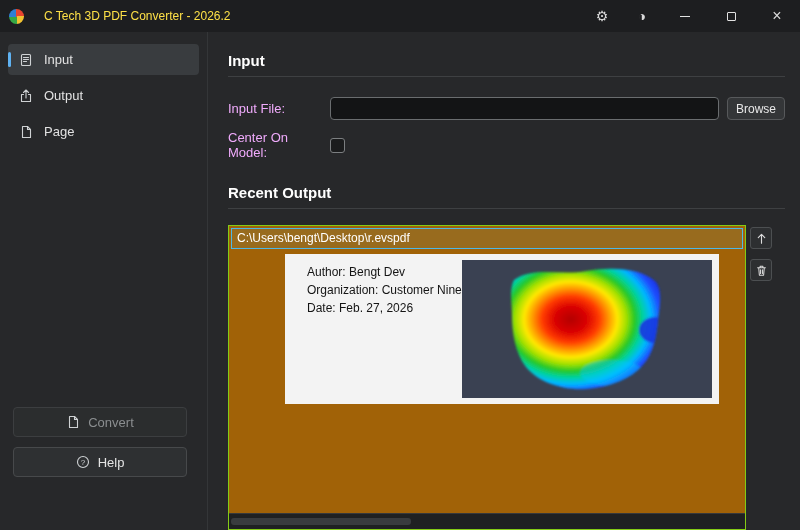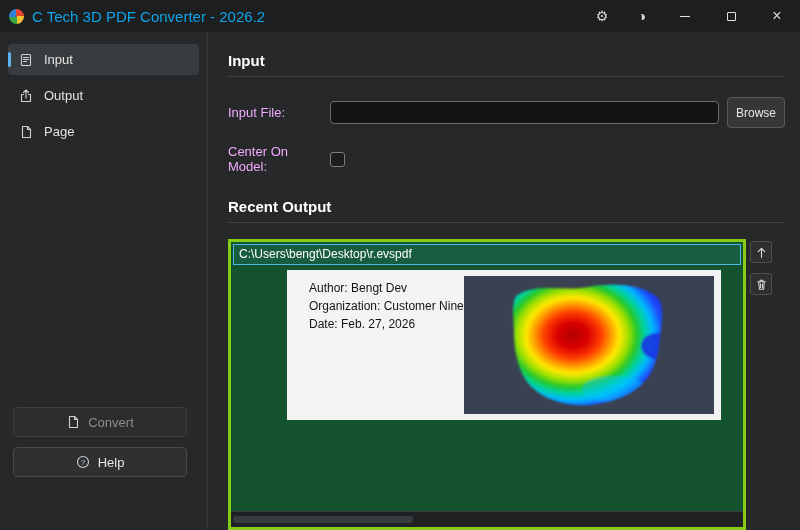--- a/index.html
+++ b/index.html
@@ -4,21 +4,21 @@
 <style>
   * { margin:0; padding:0; box-sizing:border-box; }
   html,body { width:800px; height:530px; }
   body { font-family:"Liberation Sans", sans-serif; background:#111; overflow:hidden; }
   .window { position:relative; width:800px; height:530px; background:#27282a; color:#e6e6e6; outline:1px solid #000; }
 
   
   .titlebar { position:absolute; top:0; left:0; right:0; height:32px; background:#1d1e20; display:flex; align-items:center; padding-left:9px; }
   .app-icon { width:15px; height:15px; border-radius:50%; flex:0 0 auto;
     background: conic-gradient(#e8452f 0 90deg, #f2c230 90deg 180deg, #35a845 180deg 270deg, #2f7fd4 270deg 360deg); }
-  .win-title { margin-left:8px; font-size:15px; color:#0ea5e9; }
+  .win-title { margin-left:20px; font-size:12px; color:#fde047; }
   .tb-controls { margin-left:auto; display:flex; align-items:center; height:32px; }
   .tb-btn { width:40px; height:32px; display:flex; align-items:center; justify-content:center; color:#d9d9d9; font-size:14px; }
   .tb-btn.wide { width:46px; }
   .min-line { width:10px; height:1px; background:#e2e2e2; display:block; }
   .max-box { width:9px; height:9px; border:1px solid #e2e2e2; border-radius:1px; display:block; }
   .close-glyph { font-size:16px; line-height:16px; }
 
   
   .sidebar { position:absolute; top:32px; left:0; bottom:0; width:208px; border-right:1px solid #343638; padding:12px 8px; background:#27282a; }
   .nav-item { position:relative; display:flex; align-items:center; gap:11px; height:31px; padding:0 11px; border-radius:4px; margin-bottom:5px; font-size:13px; color:#e2e2e2; }
@@ -36,28 +36,28 @@
   .pos-licensing { bottom:11px; }
 
   
   .main { position:absolute; top:32px; left:209px; right:0; bottom:0; padding:0 15px 0 19px; display:flex; flex-direction:column; }
   .section-title { font-size:15px; font-weight:bold; color:#ffffff; }
   .t1 { margin-top:20px; }
   .t2 { margin-top:24px; }
   .divider { height:1px; background:#3e4042; margin-top:7px; }
 
   .form-row { display:flex; align-items:center; margin-top:20px; }
-  .form-row.second { margin-top:16px; }
+  .form-row.second { margin-top:10px; }
   .field-label { width:102px; font-size:13px; color:#f0abfc; flex:0 0 auto; }
   .text-input { flex:1; height:23px; background:#131415; border:1px solid #6a6d6f; border-radius:4px; color:#e8e8e8; font-size:12px; padding:0 6px; outline:none; font-family:"Liberation Sans", sans-serif; }
-  .browse-btn { margin-left:8px; width:58px; height:31px; background:#343638; border:1px solid #57595b; border-radius:4px; color:#e8e8e8; font-size:12px; display:flex; align-items:center; justify-content:center; }
+  .browse-btn { margin-left:8px; width:58px; height:23px; background:#343638; border:1px solid #57595b; border-radius:4px; color:#e8e8e8; font-size:12px; display:flex; align-items:center; justify-content:center; }
   .checkbox { width:15px; height:15px; background:#1b1c1d; border:1px solid #7c7f81; border-radius:3px; }
 
   .recent-row { display:flex; margin-top:16px; flex:1; min-height:0; }
-  .list-panel { flex:1; position:relative; border:3px solid #84cc16; background:#14532d; overflow:hidden; }
+  .list-panel { flex:1; position:relative; border:1px solid #84cc16; background:#a16207; overflow:hidden; }
   .file-row { margin:2px; height:21px; line-height:19px; border:1px solid #4cb8e8; background:rgba(76,184,232,0.10);
               padding:0 5px; font-size:12px; color:#fff; white-space:nowrap; overflow:hidden; }
 
   .preview-card { position:relative; margin:5px 0 0 56px; width:434px; height:150px; background:#f3f3f3; color:#141414;
                   padding:9px 22px; font-size:12px; line-height:18px; }
   .preview-img { position:absolute; top:6px; right:7px; width:250px; height:138px; background:#3a4152; }
   .preview-img svg { display:block; width:100%; height:100%; }
 
   .hscroll { position:absolute; left:0; right:0; bottom:0; height:16px; border-top:1px solid #37393b; background:#1f2122; }
   .hscroll-thumb { margin:4px 0 0 2px; width:180px; height:7px; border-radius:3px; background:#393c3e; }

